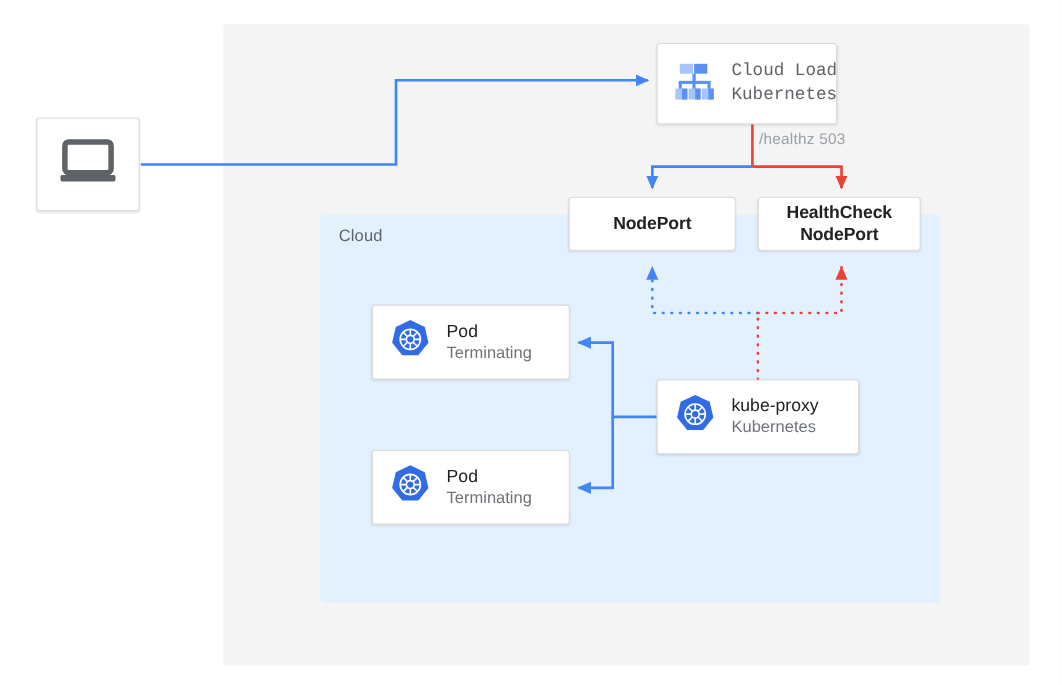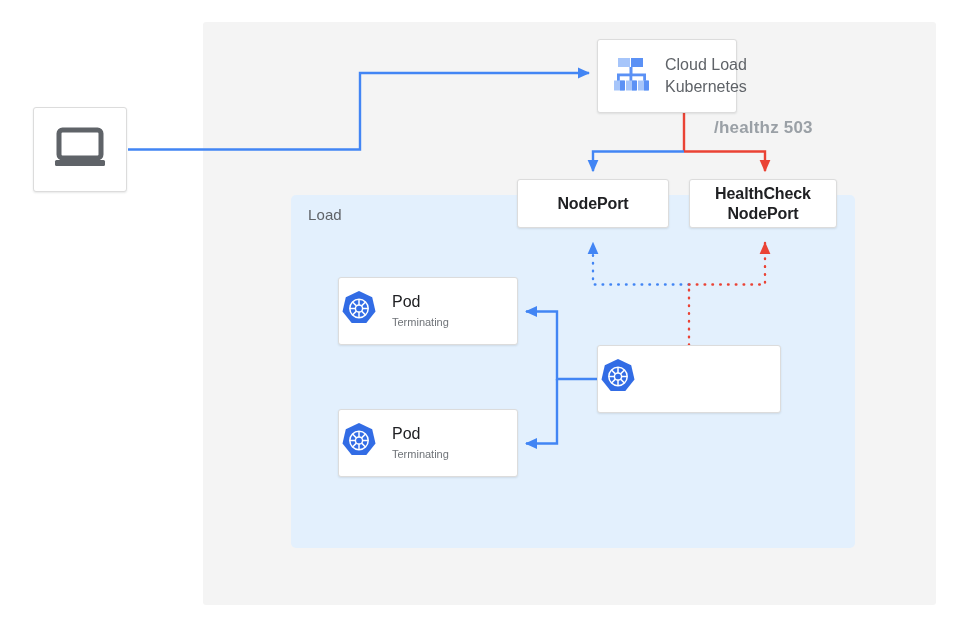--- a/index.html
+++ b/index.html
@@ -75,24 +75,25 @@
     top: 107px;
     width: 94px;
     height: 85px;
     justify-content: center;
   }
 
   
   .card-clb {
     left: 597px;
     top: 39px;
-    width: 140px;
+    width: 164px;
     height: 74px;
     padding-left: 12px;
     gap: 11px;
+    font-family: Liberation Mono, monospace;
   }
   .card-clb .card-text {
     font-size: 16px;
     color: #5f6368;
     line-height: 1.35;
   }
 
   
   .card-port {
     background: #ffffff;
@@ -113,20 +114,21 @@
   .card-hcnodeport {
     left: 689px;
     top: 179px;
     width: 148px;
     height: 49px;
     line-height: 1.25;
   }
 
   
   .card-k8s {
+    padding-left: 14px;
     gap: 13px;
   }
   .card-pod1 {
     left: 338px;
     top: 277px;
     width: 180px;
     height: 68px;
   }
   .card-pod2 {
     left: 338px;
@@ -139,46 +141,45 @@
     top: 345px;
     width: 184px;
     height: 68px;
   }
   .k8s-title {
     font-size: 16px;
     color: #202124;
     line-height: 1.25;
   }
   .k8s-sub {
-    font-size: 11px;
+    font-size: 15px;
     color: #6f7378;
     line-height: 1.25;
   }
 
   .icon-box { flex: 0 0 auto; display: block; }
 
   .wire-label {
     position: absolute;
     left: 690px;
     top: 118px;
-    font-size: 17px;
-    font-weight: bold;
+    font-size: 14px;
+    font-weight: normal;
     color: #9aa0a6;
     letter-spacing: 0.2px;
-    margin-left: 24px;
   }
 </style>
 </head>
 <body>
 
 <div id="canvas">
 
   <div class="panel-gray"></div>
   <div class="panel-nodes"></div>
-  <div class="nodes-label">Load</div>
+  <div class="nodes-label">Cloud</div>
 
   <svg id="wires" viewBox="0 0 965 623">
     <defs>
       <marker id="arrow-blue" viewBox="0 0 10 10" refX="9" refY="5" markerWidth="5.2" markerHeight="5.2" orient="auto-start-reverse">
         <path d="M 0 0.6 L 10 5 L 0 9.4 z" fill="#4285f4"></path>
       </marker>
       <marker id="arrow-red" viewBox="0 0 10 10" refX="9" refY="5" markerWidth="5.2" markerHeight="5.2" orient="auto-start-reverse">
         <path d="M 0 0.6 L 10 5 L 0 9.4 z" fill="#ea4335"></path>
       </marker>
     </defs>
@@ -327,15 +328,19 @@
           <line x1="20" y1="23.1" x2="20" y2="28.7"></line>
           <line x1="10.8" y1="19.5" x2="16.4" y2="19.5"></line>
           <line x1="23.6" y1="19.5" x2="29.2" y2="19.5"></line>
           <line x1="13.5" y1="13" x2="17.4" y2="16.9"></line>
           <line x1="22.6" y1="22.1" x2="26.5" y2="26"></line>
           <line x1="26.5" y1="13" x2="22.6" y2="16.9"></line>
           <line x1="17.4" y1="22.1" x2="13.5" y2="26"></line>
         </g>
       </svg>
     </span>
+    <span>
+      <span class="k8s-title">kube-proxy</span><br>
+      <span class="k8s-sub">Kubernetes</span>
+    </span>
   </div>
 
 </div>
 
 </body></html>

